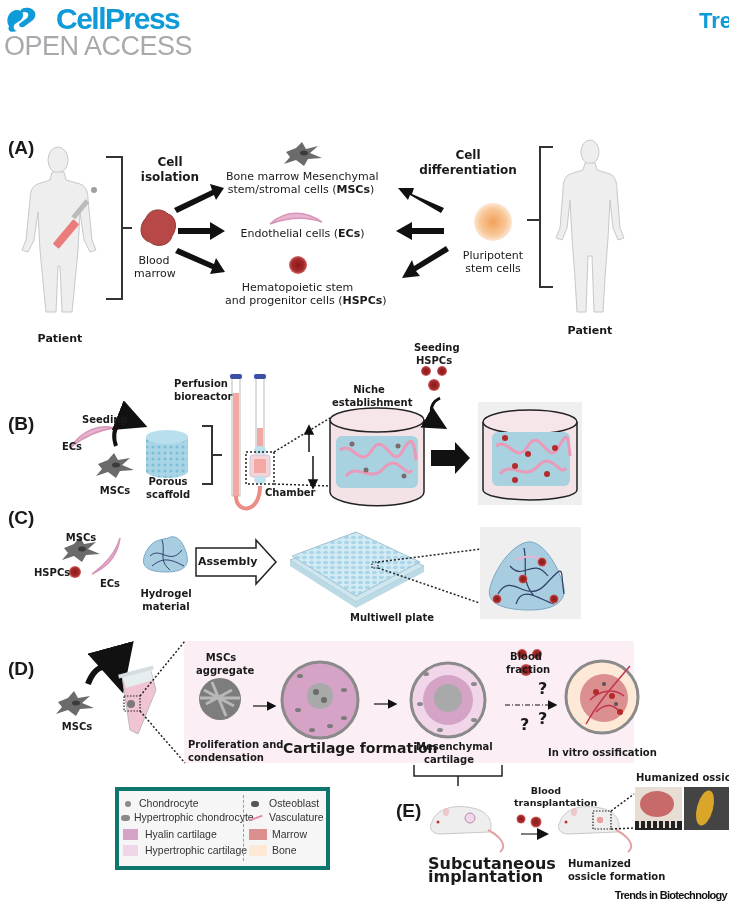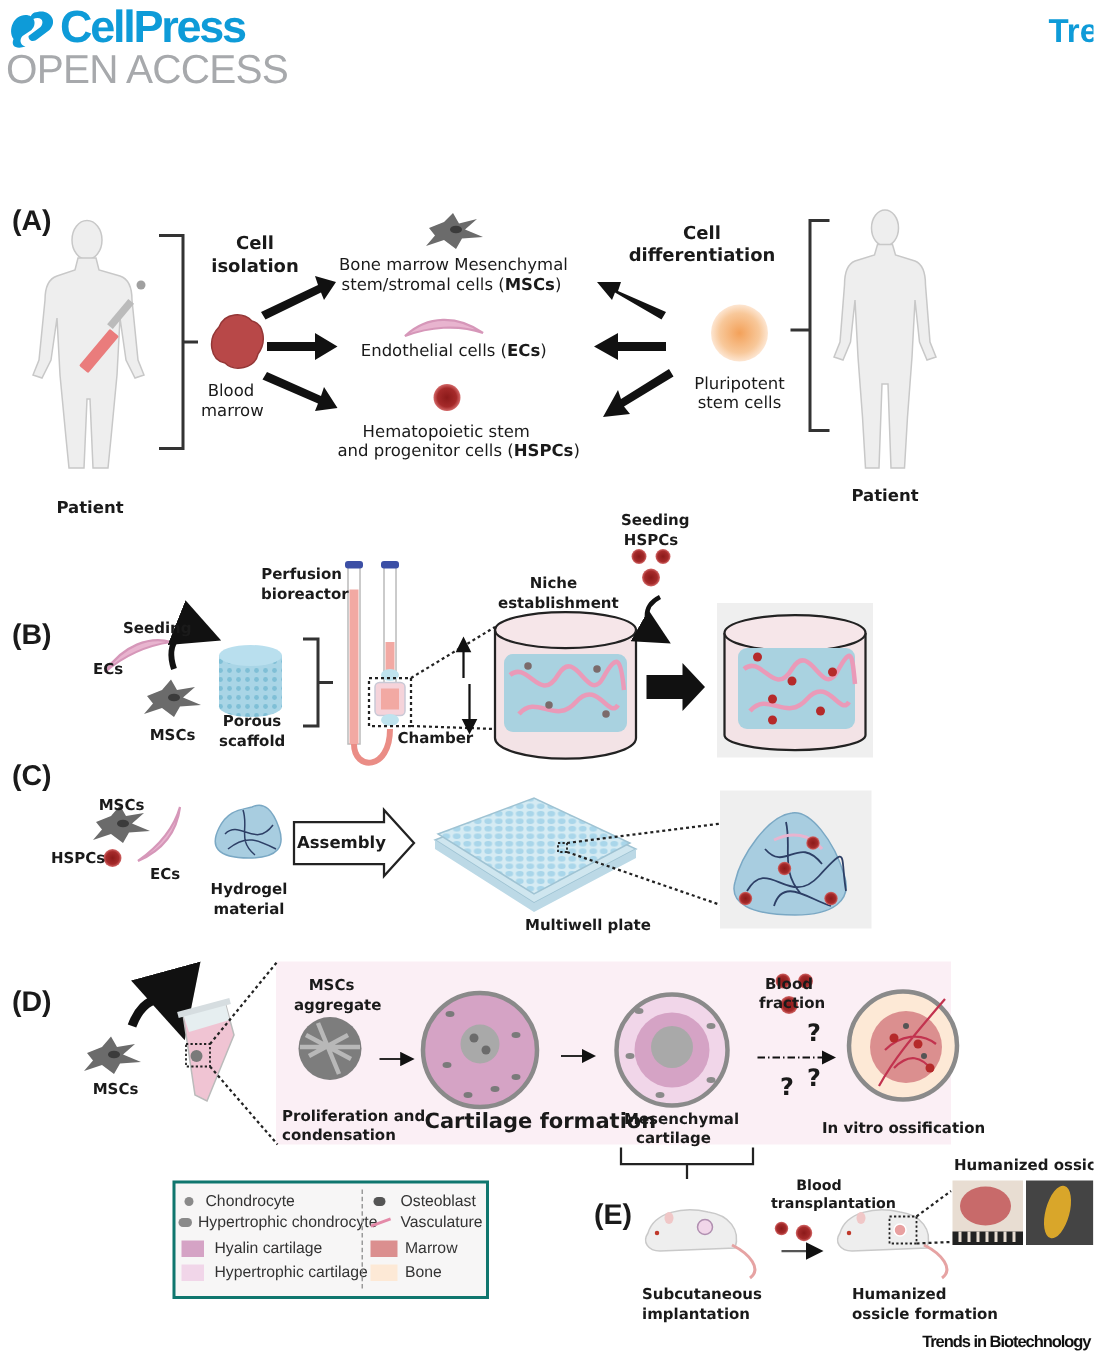--- a/index.html
+++ b/index.html
@@ -1,25 +1,25 @@
 <!DOCTYPE html>
 <html><head>
 <meta charset="utf-8">
 <style>
   html,body{margin:0;padding:0;background:#ffffff;}
   body{width:729px;height:903px;position:relative;overflow:hidden;font-family:"DejaVu Sans",sans-serif;color:#1a1a1a;}
   .lbl{position:absolute;font-family:"DejaVu Sans",sans-serif;font-size:11px;line-height:13px;text-align:center;white-space:nowrap;}
   .bold{font-weight:bold;}
   .panel{position:absolute;font-family:"Liberation Sans",sans-serif;font-weight:bold;font-size:19px;}
-  .logo-cell{position:absolute;left:40px;top:2px;font-family:"Liberation Sans",sans-serif;font-weight:bold;font-size:30px;color:#0e9bd8;letter-spacing:-1.5px;}
+  .logo-cell{position:absolute;left:56px;top:2px;font-family:"Liberation Sans",sans-serif;font-weight:bold;font-size:30px;color:#0e9bd8;letter-spacing:-1.5px;}
   .logo-oa{position:absolute;left:4px;top:31px;font-family:"Liberation Sans",sans-serif;font-size:27px;color:#a7a9ac;letter-spacing:-0.5px;}
   .journal-top{position:absolute;left:699px;top:8px;font-family:"Liberation Sans",sans-serif;font-weight:bold;font-size:22px;color:#0e9bd8;}
   .footer{position:absolute;right:2px;top:889px;font-family:"Liberation Sans",sans-serif;font-weight:bold;font-size:11px;letter-spacing:-0.7px;color:#111;text-align:right;}
   svg{position:absolute;left:0;top:0;}
-  .legend{position:absolute;left:115px;top:787px;width:207px;height:75px;border:2px solid #0f766e;background:#f7f6f6;font-family:"Liberation Sans",sans-serif;font-size:10.5px;color:#333;}
+  .legend{position:absolute;left:115px;top:787px;width:207px;height:75px;border:4px solid #0f766e;background:#f7f6f6;font-family:"Liberation Sans",sans-serif;font-size:10.5px;color:#333;}
   .legend .row{position:absolute;white-space:nowrap;}
   .sw{position:absolute;width:15px;height:11px;}
 </style>
 </head>
 <body>
 
 <div>
   <svg width="40" height="32" style="left:3px;top:4px">
     <path d="M6 22 C2 16 6 6 14 6 C20 6 22 12 18 16 L12 20 C10 22 10 26 14 27 C8 29 4 27 6 22 Z" fill="#0e9bd8"></path>
     <path d="M22 4 C30 2 36 10 30 16 L22 22 C20 24 16 24 16 20 L24 14 C26 12 26 8 22 8 C20 8 18 9 17 10 C17 6 19 4 22 4 Z" fill="#0e9bd8"></path>
@@ -423,21 +423,21 @@
   <div class="row" style="left:130px;top:20px">
     <span style="display:inline-block;width:14px;height:1px;border-top:2px solid #e48aa8;transform:rotate(-20deg);margin-right:6px;vertical-align:middle"></span><span>Vasculature</span>
   </div>
   <div class="sw" style="left:130px;top:38px;background:#db8f8f;width:18px"></div>
   <div class="row" style="left:153px;top:37px">Marrow</div>
   <div class="sw" style="left:130px;top:54px;background:#fde9d6;width:18px"></div>
   <div class="row" style="left:153px;top:53px">Bone</div>
 </div>
 
 <div class="panel" style="left:396px;top:800px">(E)</div>
-<div class="lbl bold" style="left:428px;top:857px;width:70px;font-size:10px;text-align:right">
+<div class="lbl bold" style="left:428px;top:857px;width:70px;font-size:16px;text-align:right">
   <div>Subcutaneous</div>
   <div>implantation</div>
 </div>
 <div class="lbl bold" style="left:514px;top:785px;width:64px;font-size:9.5px;line-height:12px">
   <div>Blood</div>
   <div>transplantation</div>
 </div>
 <div class="lbl bold" style="left:568px;top:857px;width:84px;font-size:10px;text-align:left">
   <div>Humanized</div>
   <div>ossicle formation</div>

